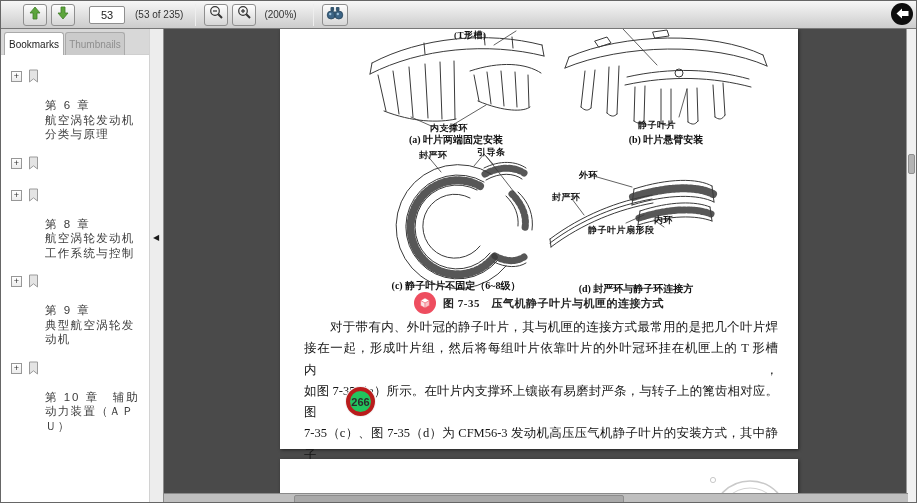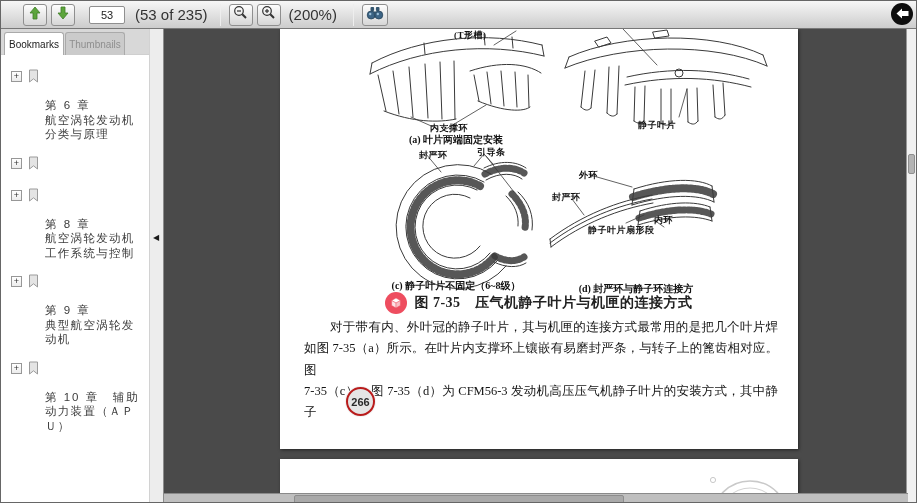--- a/index.html
+++ b/index.html
@@ -8,21 +8,21 @@
        font-family:"Liberation Sans","DejaVu Sans",sans-serif;border:1px solid #666;}
 
   
   .toolbar{position:absolute;left:0;top:0;width:917px;height:28px;
            background:linear-gradient(#f7f7f7,#cccccc);border-bottom:1px solid #777;
            display:flex;align-items:center;padding:0 20px;}
   .tb-btn{width:24px;height:22px;margin:0 2px;border:1px solid #8f8f8f;border-radius:3px;
           background:linear-gradient(#fefefe,#d6d6d6);display:flex;align-items:center;justify-content:center;cursor:pointer;}
   .tb-input{width:36px;height:18px;margin:0 4px 0 12px;border:1px solid #8f8f8f;border-radius:2px;
             font-size:11px;text-align:center;font-family:inherit;color:#222;background:#fff;}
-  .tb-label{font-size:15px;color:#333;margin:8px 6px;white-space:nowrap;}
+  .tb-label{font-size:10px;color:#333;margin:8px 6px;white-space:nowrap;}
   .tb-sep{width:1px;height:22px;background:#a8a8a8;border-right:1px solid #eee;margin:0 6px;}
   .back-btn{position:absolute;right:5px;top:2px;width:22px;height:22px;border-radius:50%;
             background:#0e0e0e;display:flex;align-items:center;justify-content:center;cursor:pointer;}
 
   
   .sidebar{position:absolute;left:0;top:28px;width:168px;height:475px;background:#f9a8d4;}
   .tabbar{position:absolute;left:0;top:0;width:148px;height:26px;background:#d8d8d8;
           border-bottom:1px solid #cfcfcf;}
   .tab{position:absolute;top:3px;height:23px;border:1px solid #aaa;border-bottom:none;
        border-radius:3px 3px 0 0;font-size:10px;display:flex;align-items:center;justify-content:center;cursor:pointer;}
@@ -49,29 +49,29 @@
   svg.lineart path{fill:none;stroke:#3a3a3a;stroke-width:1;stroke-linecap:round;}
   svg.lineart path.blades{stroke-dasharray:2,3;stroke-width:8;opacity:.85;}
   svg.lineart path.leader{stroke-width:.8;}
 
   .fig-label{position:absolute;font-size:9px;font-weight:bold;color:#111;white-space:nowrap;
              font-family:"Liberation Serif","DejaVu Serif",serif;letter-spacing:.5px;}
   .fig-cap{position:absolute;font-size:10px;font-weight:bold;color:#111;text-align:center;white-space:nowrap;
            font-family:"Liberation Serif","DejaVu Serif",serif;}
   .fig-cap-row{position:absolute;left:0;right:0;top:263px;display:flex;align-items:center;justify-content:center;gap:7px;}
   .cube-badge{width:22px;height:22px;border-radius:50%;background:#ee4d5f;display:flex;align-items:center;justify-content:center;flex:none;}
-  .fig-main-cap{font-size:14px;font-weight:bold;color:#222;font-family:"Liberation Serif","DejaVu Serif",serif;letter-spacing:.5px;}
+  .fig-main-cap{font-size:11px;font-weight:bold;color:#222;font-family:"Liberation Serif","DejaVu Serif",serif;letter-spacing:.5px;}
 
   .para{position:absolute;left:24px;top:288px;width:474px;
         font-family:"Liberation Serif","DejaVu Serif",serif;font-size:12.5px;color:#151515;}
   .para .pline{line-height:21.3px;text-align:justify;text-align-last:justify;}
   .para .indent{text-indent:26px;}
 
   .page-badge{position:absolute;left:66px;top:358px;width:29px;height:29px;border-radius:50%;
-              border:2px solid #b91c1c;background:#e5e5e5;display:flex;align-items:center;justify-content:center;
+              border:4px solid #b91c1c;background:#22c55e;display:flex;align-items:center;justify-content:center;
               font-size:11px;font-weight:bold;color:#2b2b2b;box-shadow:0 0 0 1px #f2f2f2;}
 
   
   .vscroll{position:absolute;right:0;top:28px;width:10px;height:475px;background:#f1f1f1;border-left:1px solid #999;}
   .vthumb{position:absolute;left:1px;top:125px;width:7px;height:20px;background:#b4b4b4;border:1px solid #8f8f8f;border-radius:2px;cursor:pointer;}
   .hscroll{position:absolute;left:163px;top:492px;width:744px;height:11px;background:#bfbfbf;border-top:1px solid #8a8a8a;z-index:5;}
   .hthumb{position:absolute;left:130px;top:1px;width:330px;height:9px;background:#a9a9a9;border:1px solid #8d8d8d;border-radius:2px;cursor:pointer;}
 </style>
 </head>
 <body>
@@ -322,36 +322,38 @@
       <div class="fig-label" style="left:150px;top:93px;">内支撑环</div>
       <div class="fig-label" style="left:358px;top:90px;">静子叶片</div>
       <div class="fig-label" style="left:139px;top:120px;">封严环</div>
       <div class="fig-label" style="left:197px;top:117px;">引导条</div>
       <div class="fig-label" style="left:299px;top:140px;">外环</div>
       <div class="fig-label" style="left:272px;top:162px;">封严环</div>
       <div class="fig-label" style="left:308px;top:195px;">静子叶片扇形段</div>
       <div class="fig-label" style="left:374px;top:185px;">内环</div>
 
       <div class="fig-cap" style="left:86px;width:180px;top:104px;">(a) 叶片两端固定安装</div>
+      <div class="fig-cap" style="left:281px;width:210px;top:104px;">(b) 叶片悬臂安装</div>
       <div class="fig-cap" style="left:86px;width:180px;top:250px;">(c) 静子叶片不固定（6~8级）</div>
       <div class="fig-cap" style="left:266px;width:180px;top:253px;">(d) 封严环与静子环连接方</div>
 
       <div class="fig-cap-row">
         <div class="cube-badge">
           <svg width="14" height="14" viewBox="0 0 24 24">
             <path d="M12 3.5 L19.5 7.8 L12 12 L4.5 7.8 Z" fill="#fff" stroke="#ee4d5f" stroke-width="0.8"></path>
             <path d="M4.5 7.8 L12 12 L12 20.5 L4.5 16.2 Z" fill="#fff" opacity="0.85" stroke="#ee4d5f" stroke-width="0.8"></path>
             <path d="M19.5 7.8 L12 12 L12 20.5 L19.5 16.2 Z" fill="#fff" opacity="0.65" stroke="#ee4d5f" stroke-width="0.8"></path>
           </svg>
         </div>
         <span class="fig-main-cap">图 7-35　压气机静子叶片与机匣的连接方式</span>
       </div>
 
       <div class="para">
         <div class="pline indent">对于带有内、外叶冠的静子叶片，其与机匣的连接方式最常用的是把几个叶片焊</div>
+        <div class="pline">接在一起，形成叶片组，然后将每组叶片依靠叶片的外叶冠环挂在机匣上的 T 形槽内，</div>
         <div class="pline">如图 7-35（a）所示。在叶片内支撑环上镶嵌有易磨封严条，与转子上的篦齿相对应。图</div>
         <div class="pline">7-35（c）、图 7-35（d）为 CFM56-3 发动机高压压气机静子叶片的安装方式，其中静子</div>
       </div>
 
       <div class="page-badge">266</div>
     </div>
 
     <div class="page page2">
       <svg style="position:absolute;left:425px;top:16px;" width="90" height="29" viewBox="0 0 90 29">
         <circle cx="45" cy="44" r="38" fill="none" stroke="#c9c9c9" stroke-width="1.5"></circle>

